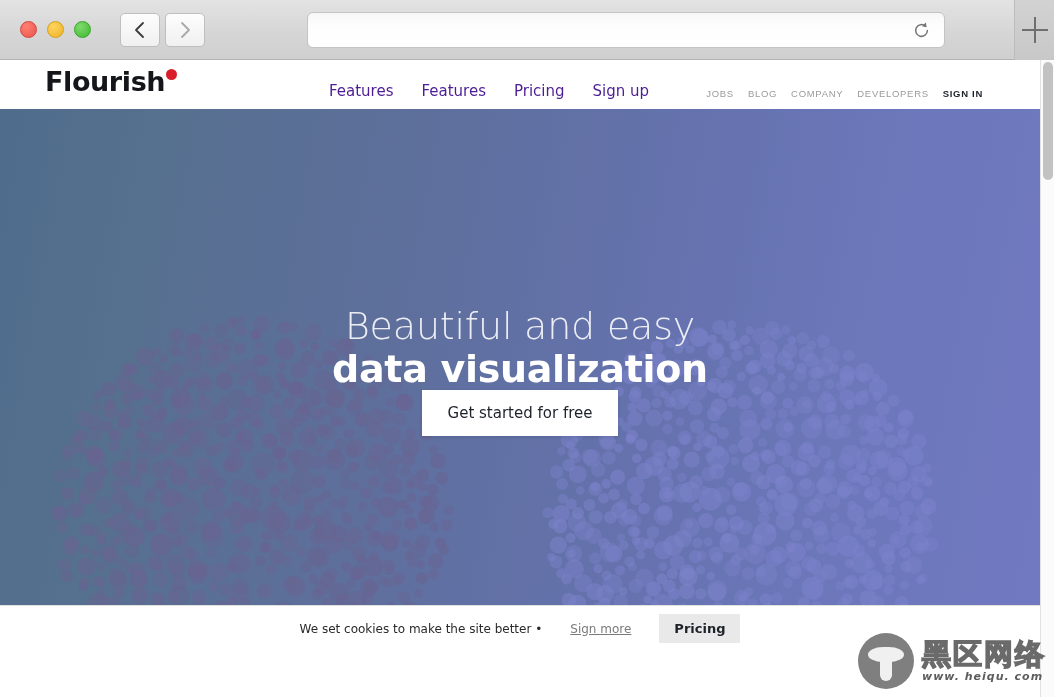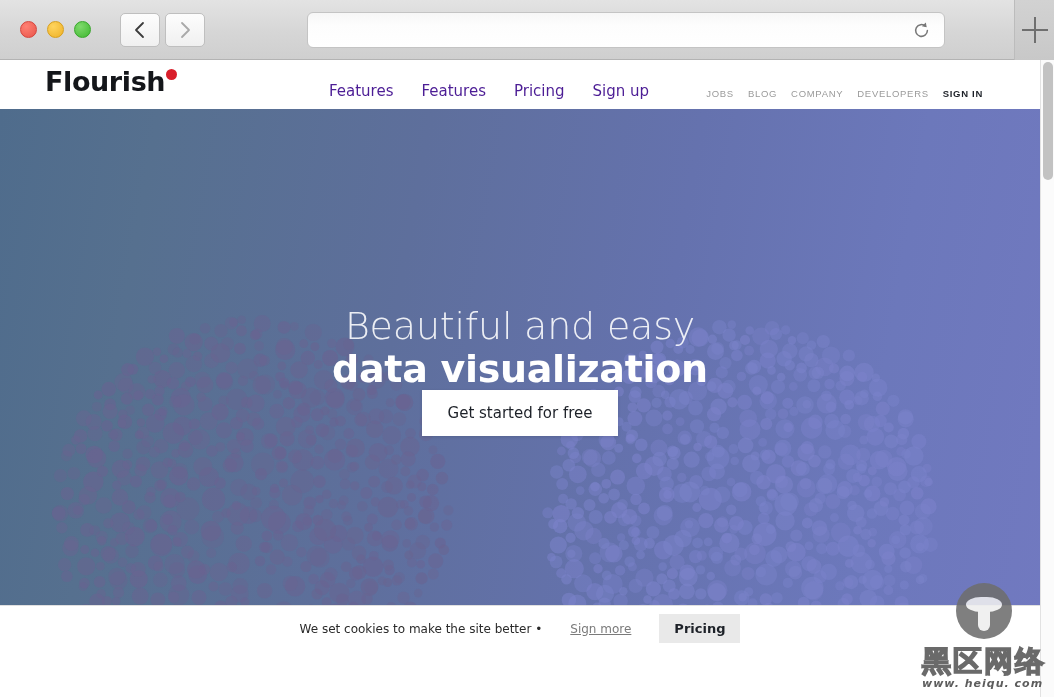--- a/index.html
+++ b/index.html
@@ -295,21 +295,20 @@
   
   .watermark {
     position: absolute;
     right: 8px;
     bottom: 8px;
     z-index: 20;
     display: flex;
     align-items: center;
     gap: 8px;
     pointer-events: none;
-    flex-direction: column;
   }
   .wm-logo {
     width: 56px; height: 56px;
     border-radius: 50%;
     background: #6e6e6e;
     position: relative;
     flex-shrink: 0;
     opacity: 0.88;
   }
   .wm-logo::before {

